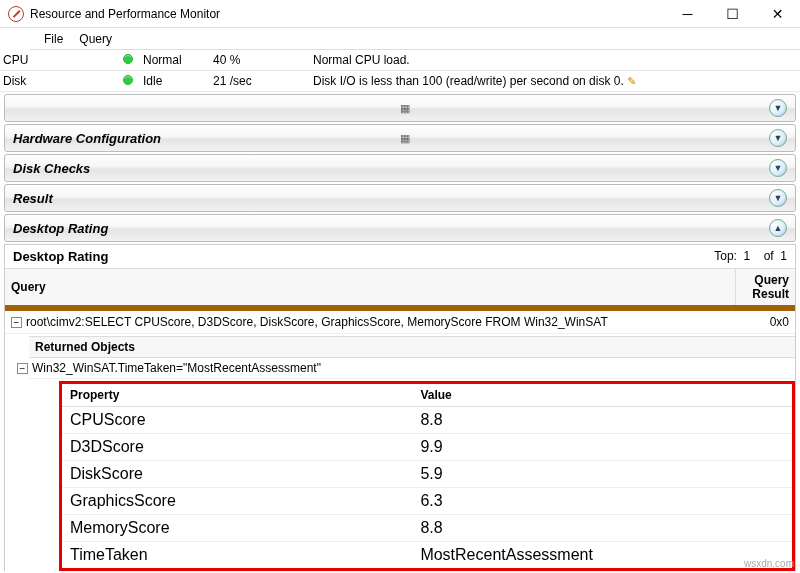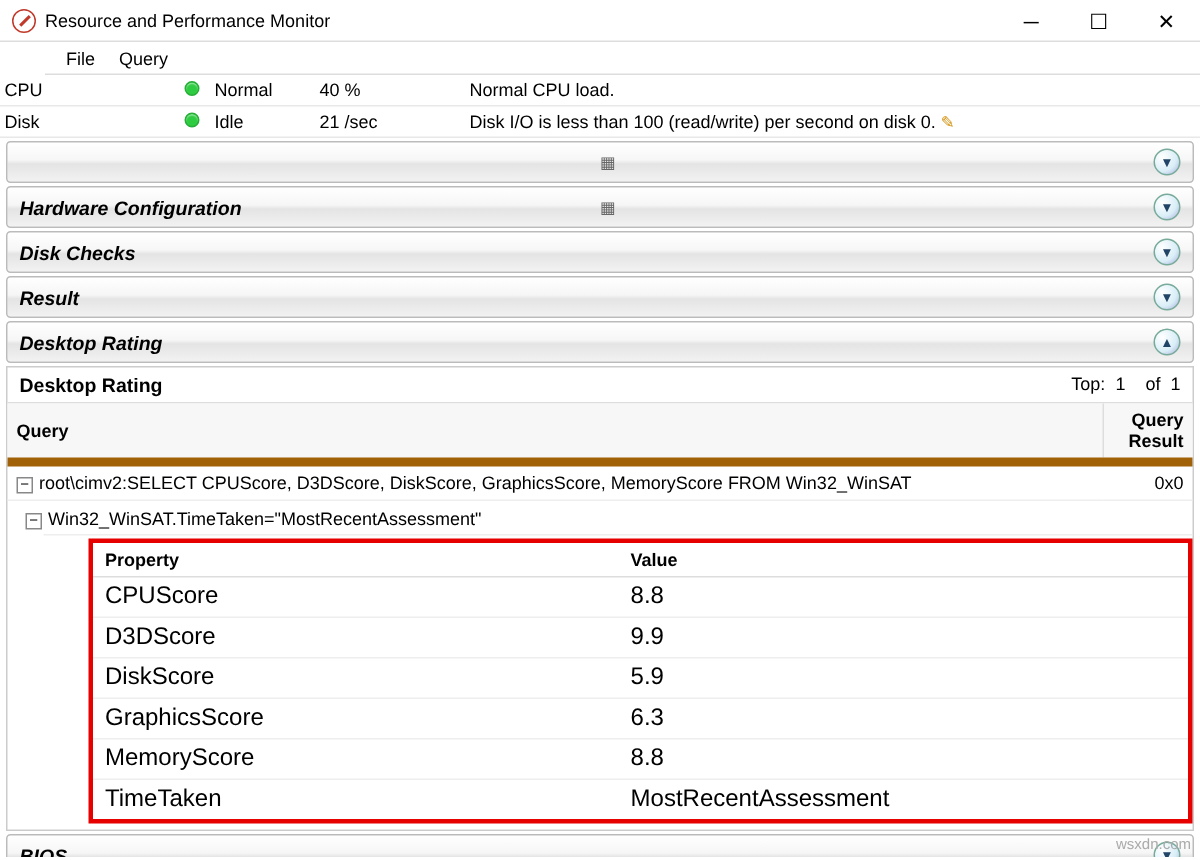--- a/index.html
+++ b/index.html
@@ -113,20 +113,21 @@
         <th class="qr">Query Result</th>
       </tr>
       <tr class="query-row">
         <td><span class="tree-toggle">−</span><span>root\cimv2:SELECT CPUScore, D3DScore, DiskScore, GraphicsScore, MemoryScore FROM Win32_WinSAT</span></td>
         <td class="qr">0x0</td>
       </tr>
     </tbody>
       </table>
 
     <div class="returned-box">
+      <div class="returned-head">Returned Objects</div>
       <div class="returned-item">
         <span class="tree-toggle" style="margin-left:-18px">−</span><span>Win32_WinSAT.TimeTaken="MostRecentAssessment"</span>
       </div>
 
       <div class="scores-box">
         <table>
           <tbody>
               <tr>
             <th style="width:48%">Property</th>
             <th>Value</th>

